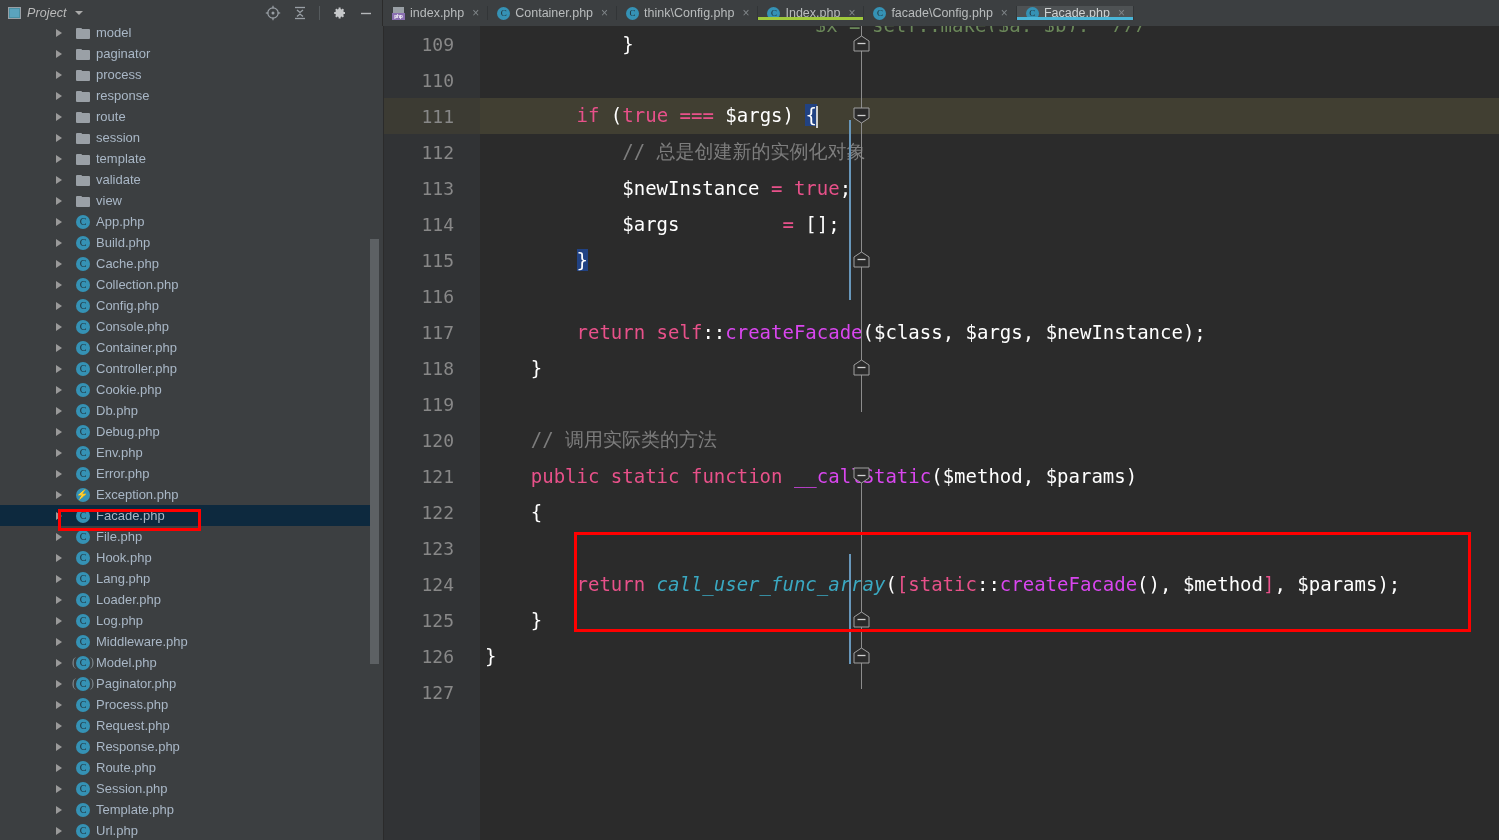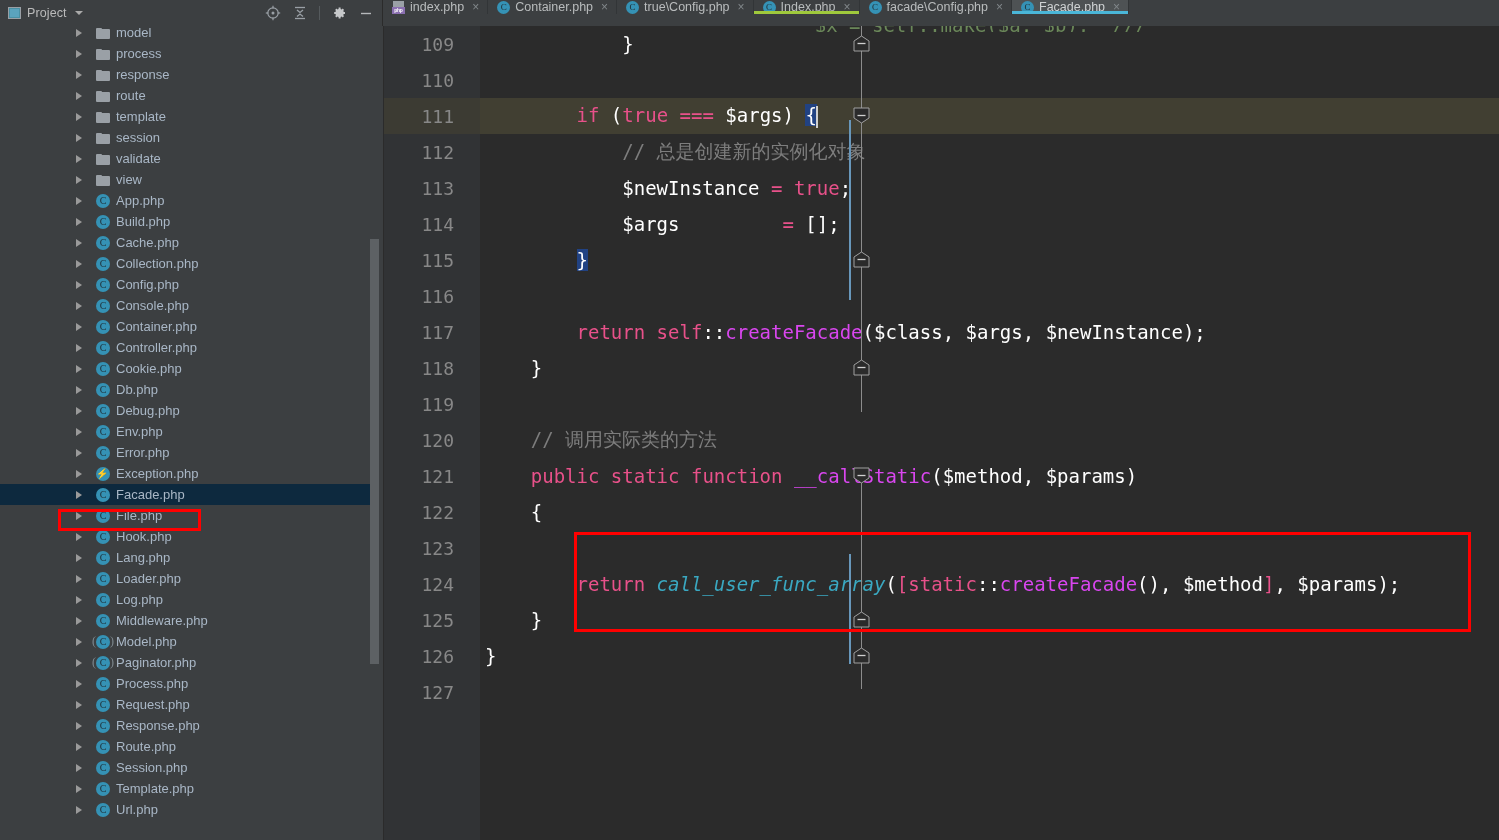--- a/index.html
+++ b/index.html
@@ -21,21 +21,21 @@
 
   
   .proj-header {
     width: 383px; flex: 0 0 383px;
     background: #3c3f41;
     display: flex; align-items: center;
     padding: 0 4px 0 8px;
     box-sizing: border-box;
     border-right: 1px solid #2b2b2b;
   }
-  .proj-title-wrap { display: flex; align-items: center; gap: 6px; }
+  .proj-title-wrap { display: flex; align-items: center; gap: 6px; font-style: italic; }
   .proj-window-icon {
     width: 13px; height: 12px;
     border: 1px solid #9aa0a6;
     background: #4a90a4;
     box-sizing: border-box;
     position: relative;
   }
   .proj-window-icon::after {
     content: ""; position: absolute;
     left: 1px; right: 1px; top: 1px; bottom: 1px;
@@ -56,21 +56,21 @@
     margin-left: auto; display: flex; align-items: center; gap: 11px;
     padding-right: 4px;
   }
   .tool-ico { width: 16px; height: 16px; display:block; }
   .tool-sep { width:1px; height:14px; background:#555a5d; }
 
   
   .tabs-row {
     flex: 1 1 auto;
     background: #3c3f41;
-    display: flex; align-items: flex-start;
+    display: flex; align-items: center;
     overflow: hidden;
     position: relative;
   }
   .tab {
     display: flex; align-items: center; gap: 5px;
     padding: 0 8px 0 9px;
     font-size: 12.5px;
     color: #b9bcbd;
     position: relative;
     border-right: 1px solid #323537;
@@ -114,21 +114,21 @@
   .sidebar {
     width: 383px; flex: 0 0 383px;
     background: #3c3f41;
     position: relative;
     overflow: hidden;
     border-right: 1px solid #2b2b2b;
   }
   .tree { position: absolute; top: -4px; left: 0; right: 0; }
   .tree-row {
     height: 21px; display: flex; align-items: center;
-    padding-left: 76px; box-sizing: border-box;
+    padding-left: 56px; box-sizing: border-box;
     font-size: 13px; color: #a9b7c6;
     position: relative;
   }
   .tree-row.selected { background: #0d293e; }
   .tw {
     width: 0; height: 0;
     border-top: 4.5px solid transparent;
     border-bottom: 4.5px solid transparent;
     border-left: 6px solid #9a9a9a;
     margin-right: 8px; flex: 0 0 6px;
@@ -320,21 +320,21 @@
           <span>index.php</span>
           <span class="tab-close">×</span>
         </div>
         <div class="tab">
           <span class="ico-class">C</span>
           <span>Container.php</span>
           <span class="tab-close">×</span>
         </div>
         <div class="tab">
           <span class="ico-class">C</span>
-          <span>true\Config.php</span>
+          <span>think\Config.php</span>
           <span class="tab-close">×</span>
         </div>
         <div class="tab">
           <span class="ico-class">C</span>
           <span>Index.php</span>
           <span class="tab-close">×</span>
           <span class="tab-underline" style="background:#9fc93c"></span>
         </div>
         <div class="tab">
           <span class="ico-class">C</span>
@@ -355,41 +355,46 @@
     <div class="sidebar">
       <div class="tree" id="tree">
           <div class="tree-row">
             <span class="tw"></span>
             <span class="ico-folder"></span>
             <span class="tree-label">model</span>
           </div>
           <div class="tree-row">
             <span class="tw"></span>
             <span class="ico-folder"></span>
+            <span class="tree-label">paginator</span>
+          </div>
+          <div class="tree-row">
+            <span class="tw"></span>
+            <span class="ico-folder"></span>
             <span class="tree-label">process</span>
           </div>
           <div class="tree-row">
             <span class="tw"></span>
             <span class="ico-folder"></span>
             <span class="tree-label">response</span>
           </div>
           <div class="tree-row">
             <span class="tw"></span>
             <span class="ico-folder"></span>
             <span class="tree-label">route</span>
           </div>
           <div class="tree-row">
             <span class="tw"></span>
             <span class="ico-folder"></span>
+            <span class="tree-label">session</span>
+          </div>
+          <div class="tree-row">
+            <span class="tw"></span>
+            <span class="ico-folder"></span>
             <span class="tree-label">template</span>
-          </div>
-          <div class="tree-row">
-            <span class="tw"></span>
-            <span class="ico-folder"></span>
-            <span class="tree-label">session</span>
           </div>
           <div class="tree-row">
             <span class="tw"></span>
             <span class="ico-folder"></span>
             <span class="tree-label">validate</span>
           </div>
           <div class="tree-row">
             <span class="tw"></span>
             <span class="ico-folder"></span>
             <span class="tree-label">view</span>

